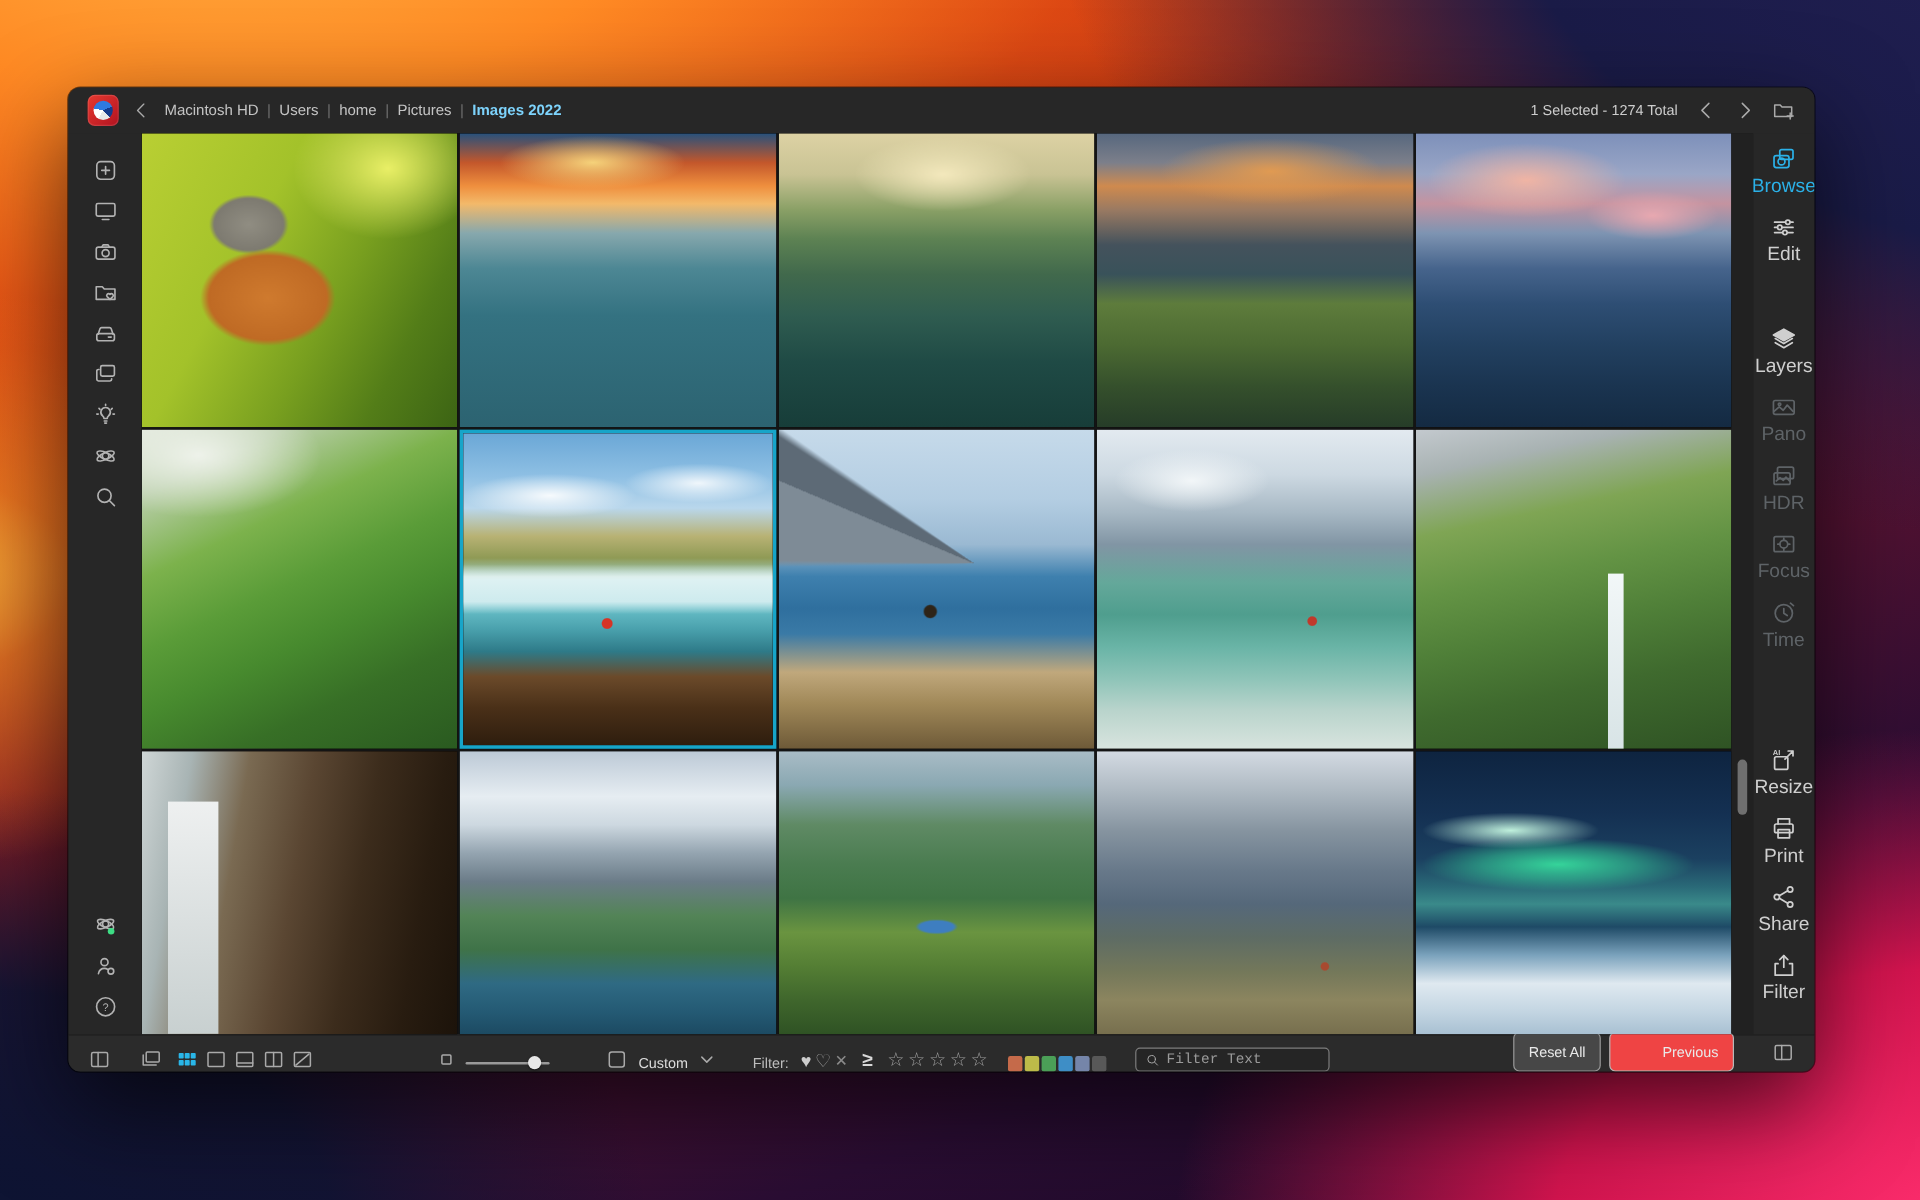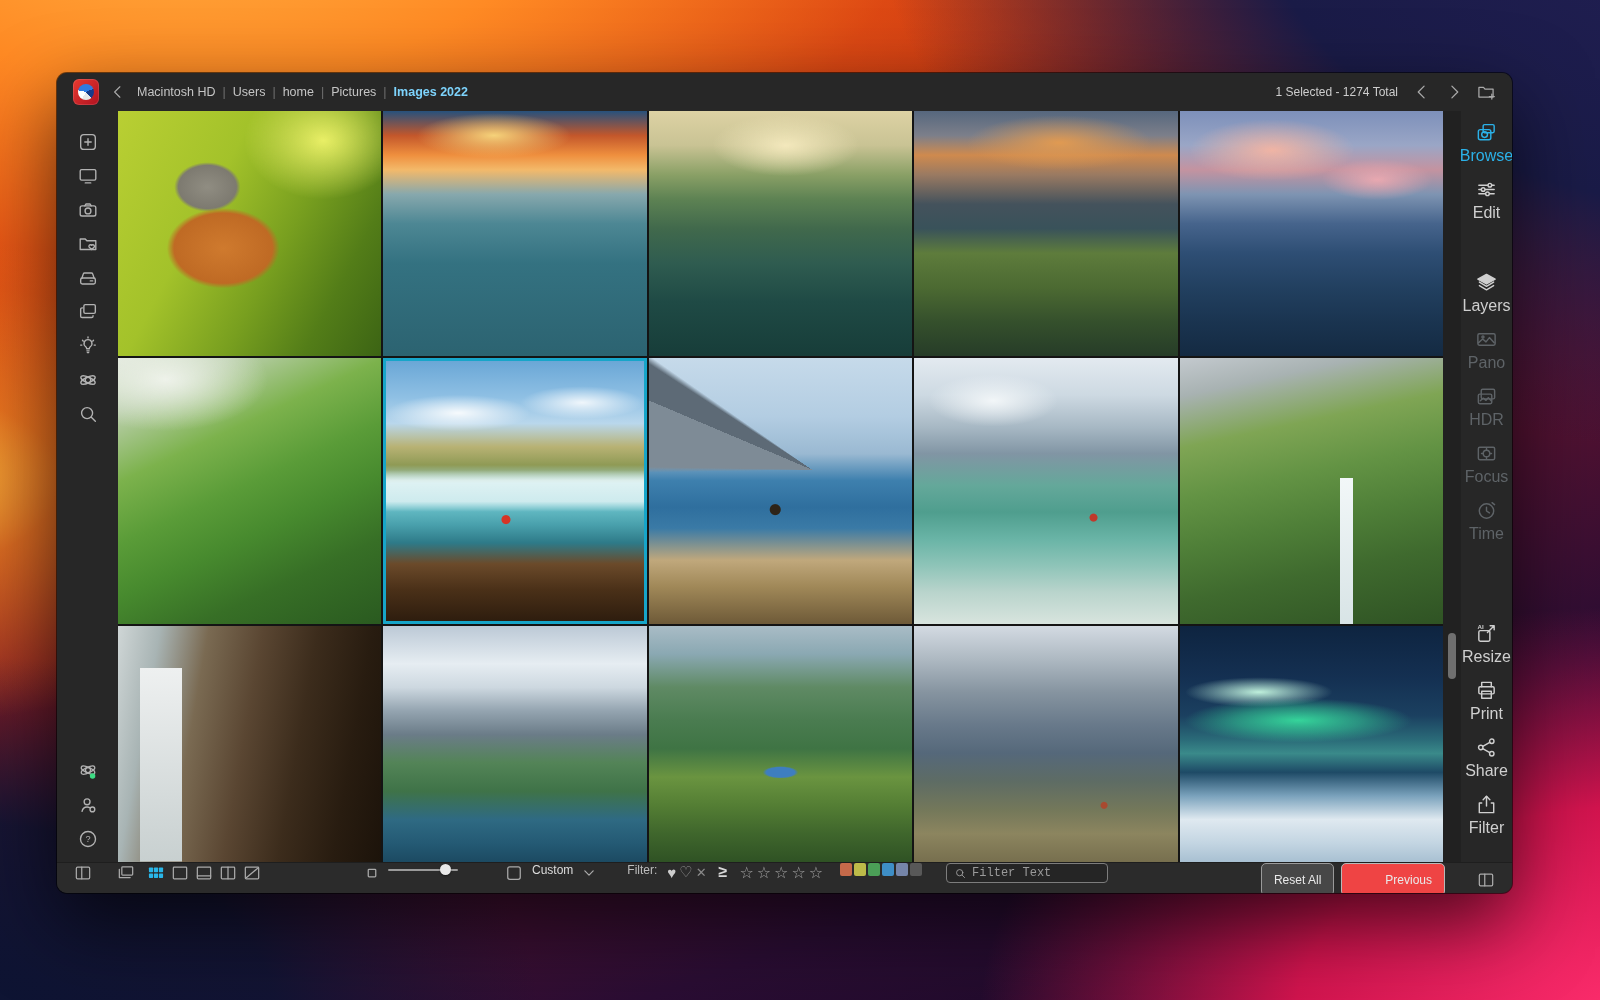--- a/index.html
+++ b/index.html
@@ -81,21 +81,21 @@
   .tool .ic{ width:23px; height:23px; }
   .tool-label{ font-size:16px; }
   .tool.active{ color:#2bb1e8; }
   .tool.active .tool-label{ color:#2bb1e8; }
   .tool.disabled{ color:#5e6367; cursor:default; }
   .tool.gap-before{ margin-top:36px; }
   .tool.push-down{ margin-top:auto; }
 
   
   .toolbar{ height:31px; flex:0 0 31px; background:#2b2b2b; border-top:1px solid #1e1e1e;
-    display:flex; align-items:flex-start; padding:0 16px; font-size:12px; color:#cfcfcf; }
+    display:flex; align-items:flex-end; padding:0 16px; font-size:12px; color:#cfcfcf; }
   .view-group{ display:flex; gap:4px; margin-left:10px; }
   .view-group .tb-ic.active{ color:#29b6e8; }
   .slider{ position:relative; width:70px; height:14px; margin-left:6px; cursor:pointer; }
   .slider .track{ position:absolute; left:0; right:0; top:6px; height:2px; background:#9a9a9a; border-radius:1px; }
   .slider .knob{ position:absolute; top:1px; width:11px; height:11px; border-radius:50%;
     background:#e8e8e8; box-shadow:0 1px 2px rgba(0,0,0,.5); }
   .tb-label{ color:#dcdcdc; cursor:pointer; }
   .tb-label.dim{ color:#bdbdbd; cursor:default; }
   .hearts{ display:inline-flex; align-items:center; gap:3px; margin-left:10px; font-size:15px; }
   .heart-filled{ color:#cdcdcd; cursor:pointer; }

